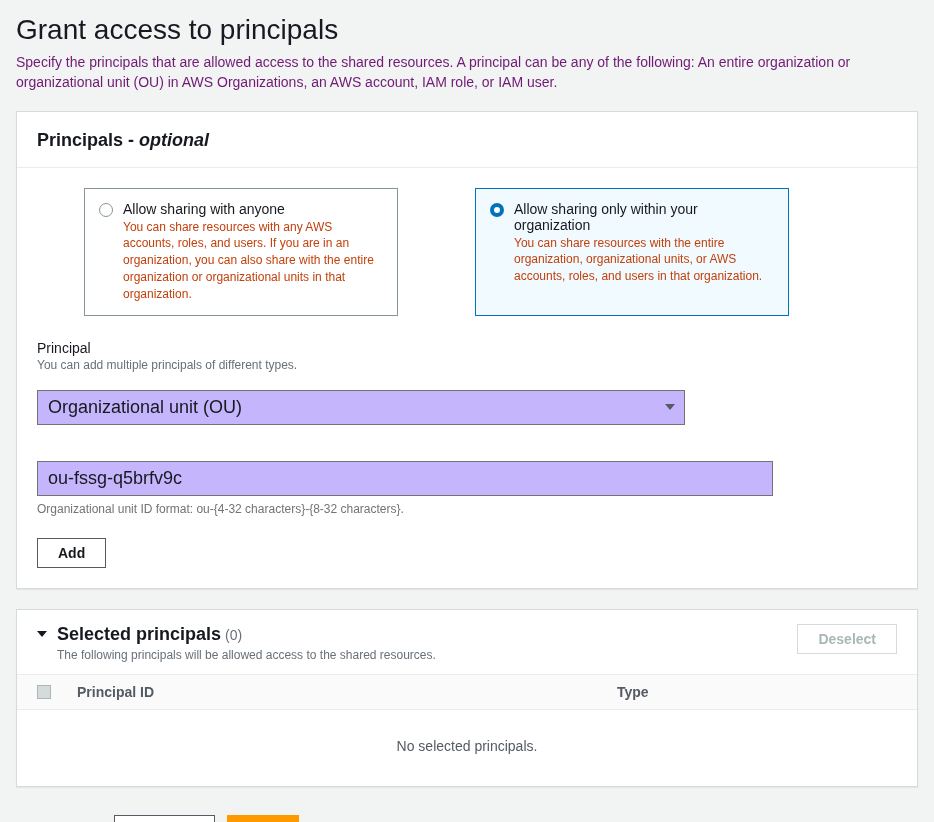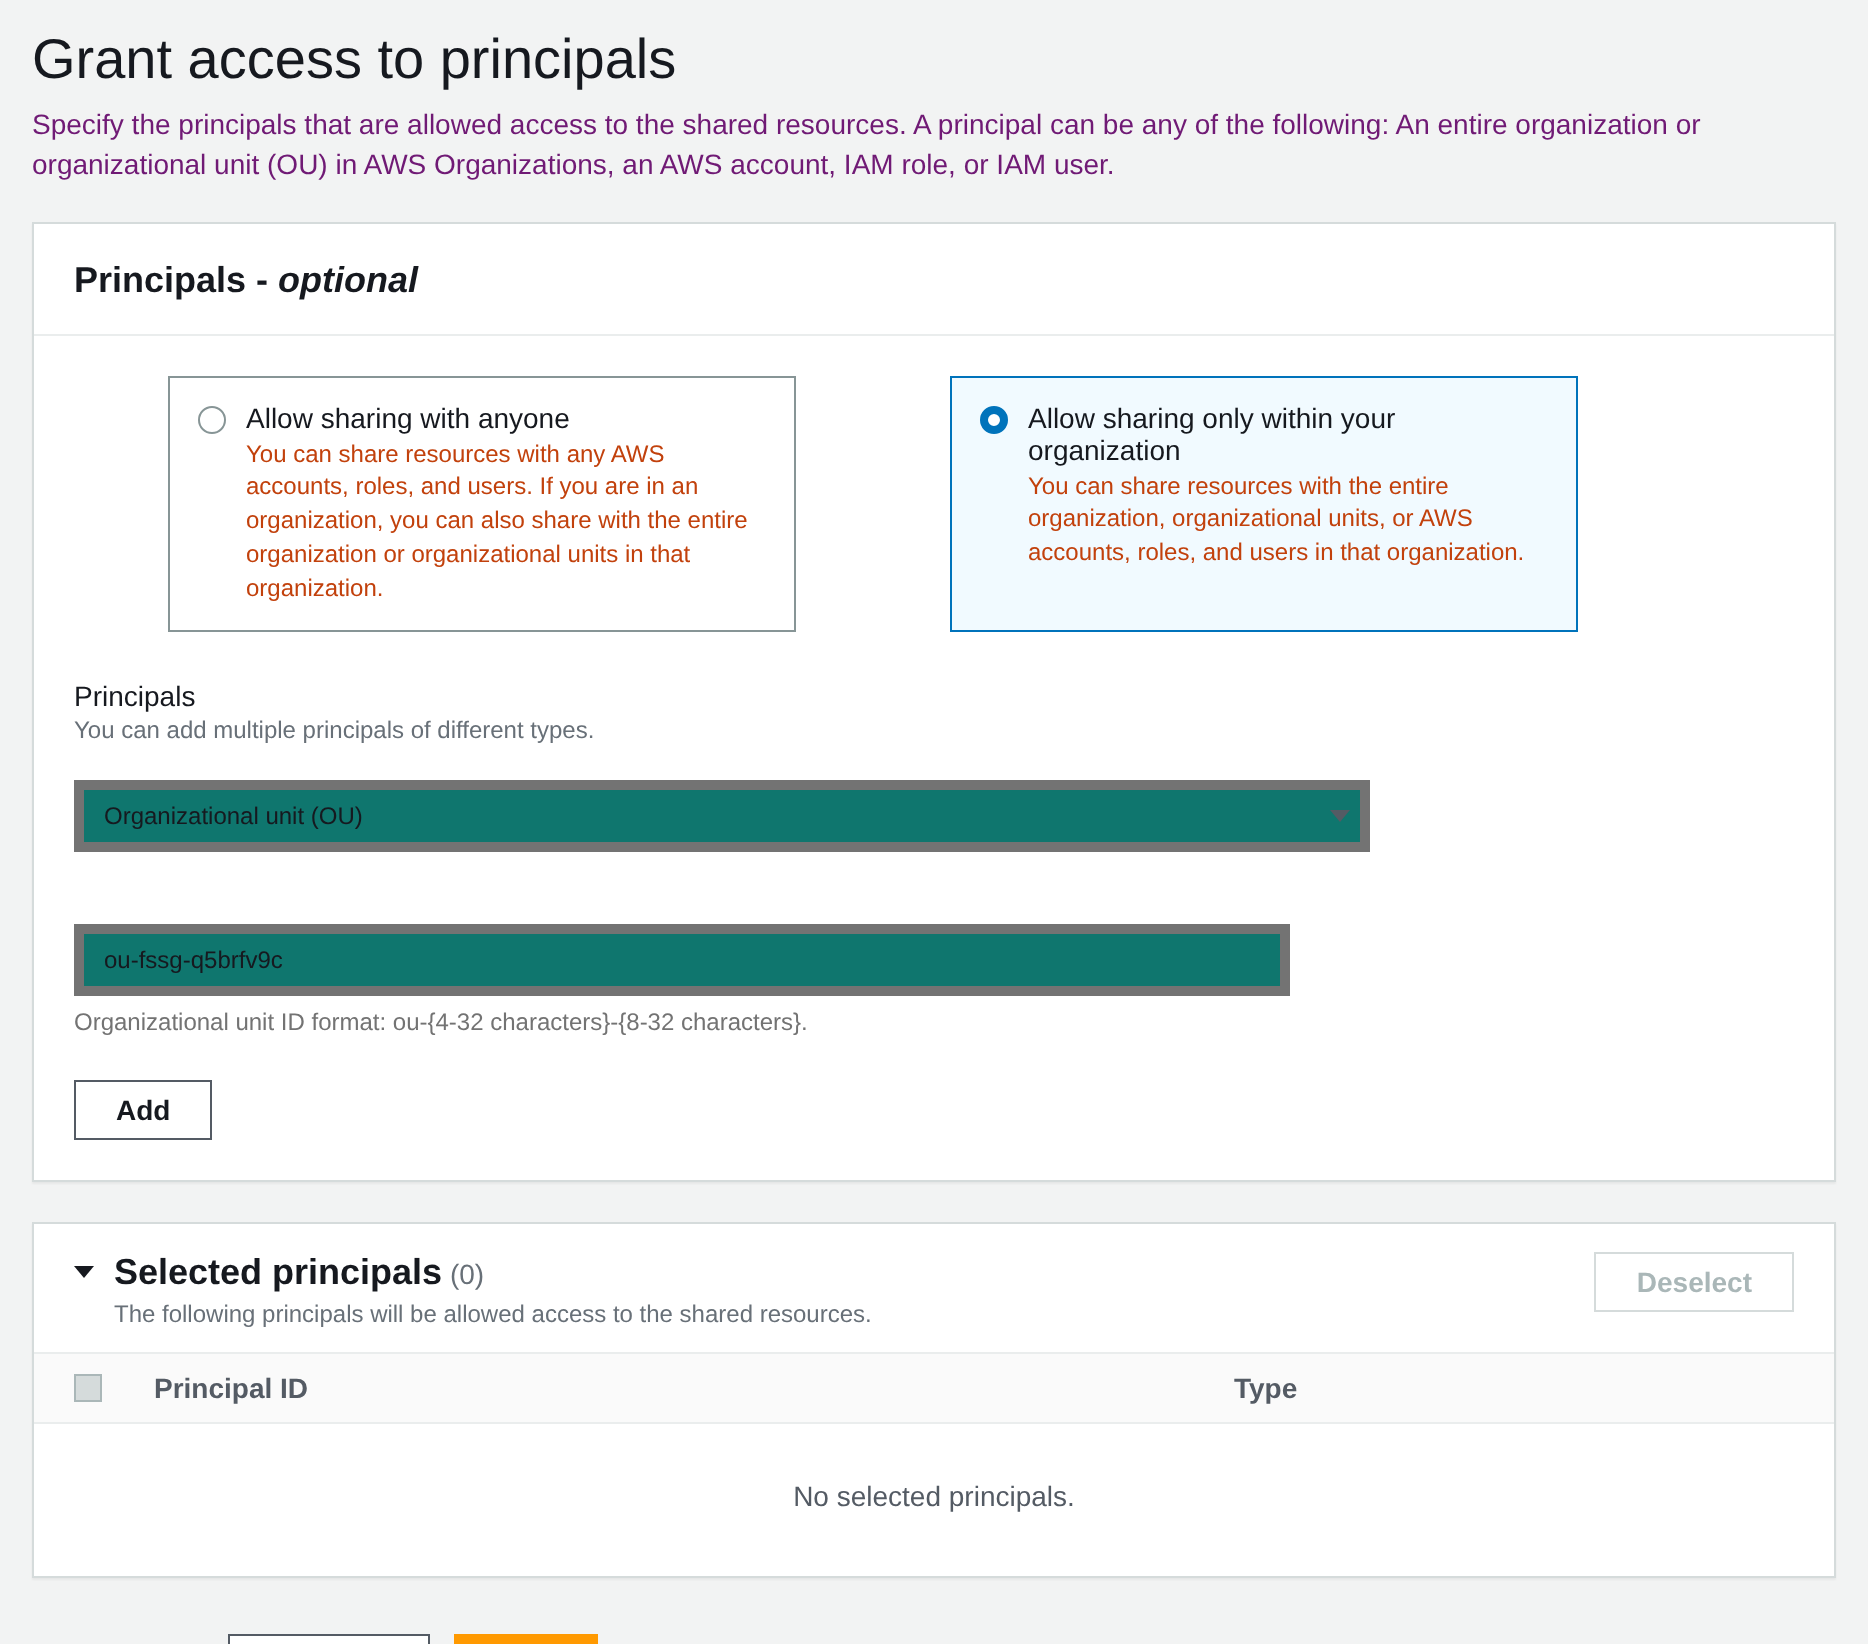--- a/index.html
+++ b/index.html
@@ -70,36 +70,36 @@
     .option-card .odesc { font-size: 12px; color: #c2410c; line-height: 1.4; }
     .field-label { font-size: 14px; margin-bottom: 2px; }
     .field-help { font-size: 12px; color: #687078; margin-bottom: 18px; }
     .select-wrap {
       position: relative;
       width: 648px;
       margin-bottom: 12px;
     }
     .select-box, .text-input {
       width: 100%;
-      border: 5px solid #737373;
+      border: 1px solid #737373;
       padding: 6px 10px;
-      font-size: 12px;
-      background: #0f766e;
+      font-size: 18px;
+      background: #c4b5fd;
       color: #16191f;
     }
     .select-box { padding-right: 30px; cursor: pointer; }
     .caret {
       position: absolute;
       right: 10px; top: 50%; transform: translateY(-50%);
       width: 0; height: 0;
       border-left: 5px solid transparent;
       border-right: 5px solid transparent;
       border-top: 6px solid #545b64;
     }
-    .text-input-wrap { width: 608px; margin-bottom: 6px; margin-top: 36px; }
+    .text-input-wrap { width: 736px; margin-bottom: 6px; margin-top: 36px; }
     .format-hint { font-size: 12px; color: #737373; margin-bottom: 22px; }
     .btn {
       border: 1px solid #545b64;
       background: #fff;
       padding: 6px 20px;
       font-size: 14px;
       font-weight: 700;
       cursor: pointer;
       color: #16191f;
     }
@@ -179,21 +179,21 @@
       </div>
       <div class="option-card selected">
         <div class="radio"></div>
         <div>
           <div class="otitle">Allow sharing only within your organization</div>
           <div class="odesc">You can share resources with the entire organization, organizational units, or AWS accounts, roles, and users in that organization.</div>
         </div>
       </div>
     </div>
 
-    <div class="field-label">Principals</div>
+    <div class="field-label">Principal</div>
     <div class="field-help">You can add multiple principals of different types.</div>
 
     <div class="select-wrap">
       <div class="select-box">Organizational unit (OU)</div>
       <div class="caret"></div>
     </div>
 
     <div class="text-input-wrap">
       <input class="text-input" type="text" value="ou-fssg-q5brfv9c" style="">
     </div>

